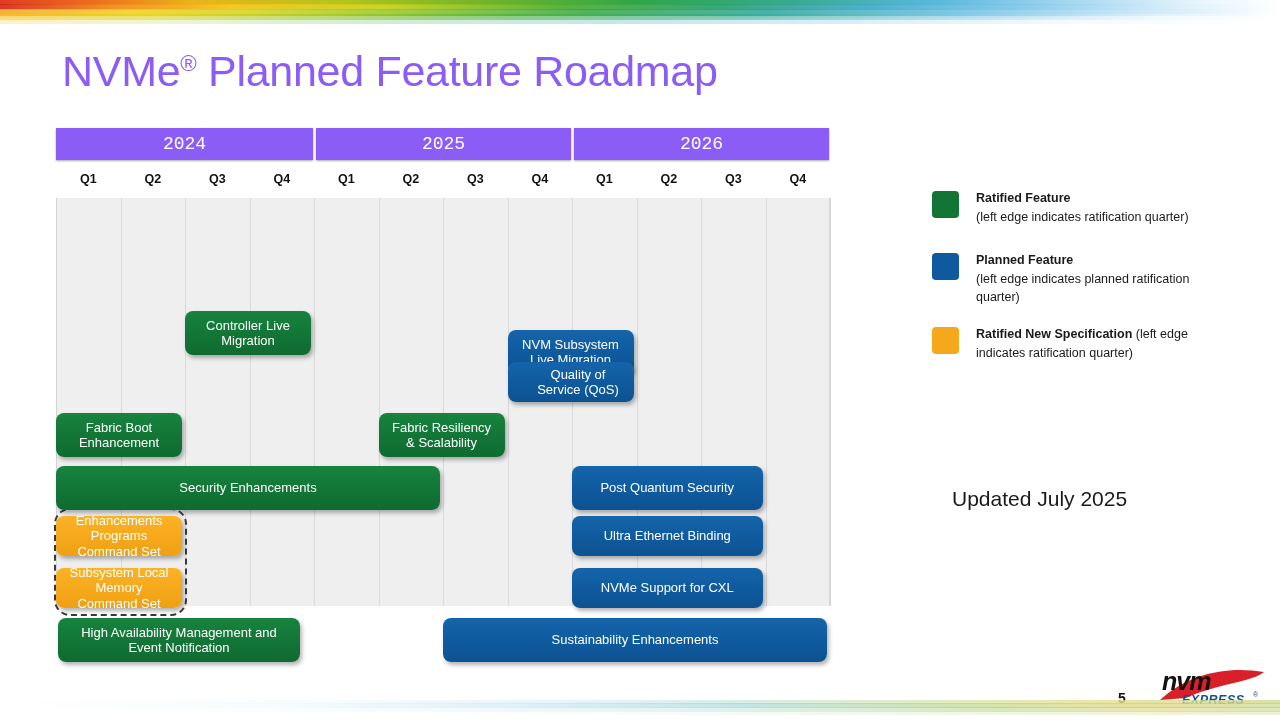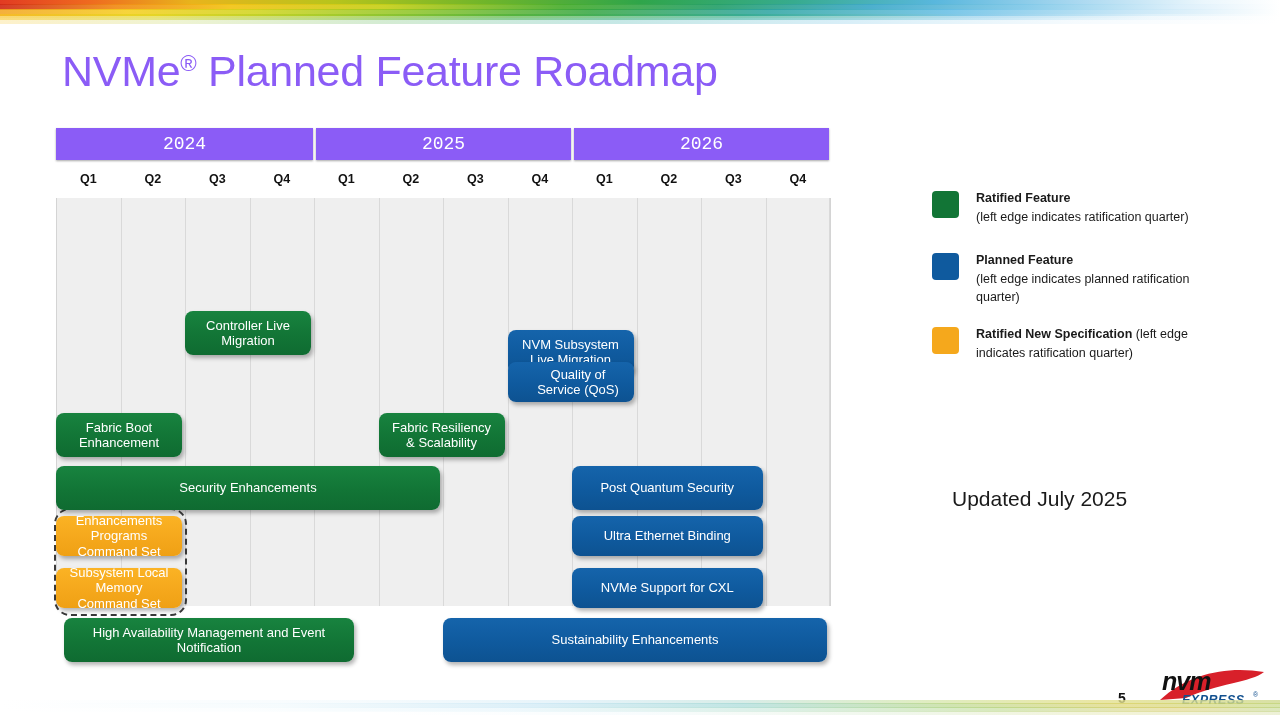--- a/index.html
+++ b/index.html
@@ -162,21 +162,21 @@
       <div class="bar blue" style="left: 451.5px; width: 126px; top: 113px; height: 44px; margin-top: 19px;">NVM Subsystem Live Migration</div>
       <div class="bar blue" style="left: 451.5px; width: 126px; top: 164px; height: 40px; padding-left: 23px;">Quality of Service (QoS)</div>
       <div class="bar green" style="left: 0px; width: 126px; top: 215px; height: 44px;">Fabric Boot Enhancement</div>
       <div class="bar green" style="left: 322.5px; width: 126px; top: 215px; height: 44px;">Fabric Resiliency &amp; Scalability</div>
       <div class="bar green" style="left: 0px; width: 384px; top: 268px; height: 44px;">Security Enhancements</div>
       <div class="bar blue" style="left: 516px; width: 190.5px; top: 268px; height: 44px;">Post Quantum Security</div>
       <div class="bar orange" style="left: 0px; width: 126px; top: 318px; height: 40px;">Enhancements Programs Command Set</div>
       <div class="bar blue" style="left: 516px; width: 190.5px; top: 318px; height: 40px;">Ultra Ethernet Binding</div>
       <div class="bar orange" style="left: 0px; width: 126px; top: 370px; height: 40px;">Subsystem Local Memory Command Set</div>
       <div class="bar blue" style="left: 516px; width: 190.5px; top: 370px; height: 40px;">NVMe Support for CXL</div>
-      <div class="bar green" style="left: 8px; width: 290px; top: 420px; height: 44px;">High Availability Management and Event Notification</div>
+      <div class="bar green" style="left: 2px; width: 242px; top: 420px; height: 44px;">High Availability Management and Event Notification</div>
       <div class="bar blue" style="left: 387px; width: 384px; top: 420px; height: 44px;">Sustainability Enhancements</div>
     </div>
 
 </div>
 
 <div class="legend">
     <div class="legend-row">
       <div class="legend-sw" style="background: rgb(18, 117, 54);"></div>
       <div>
         <div><span class="legend-title">Ratified Feature</span></div>

